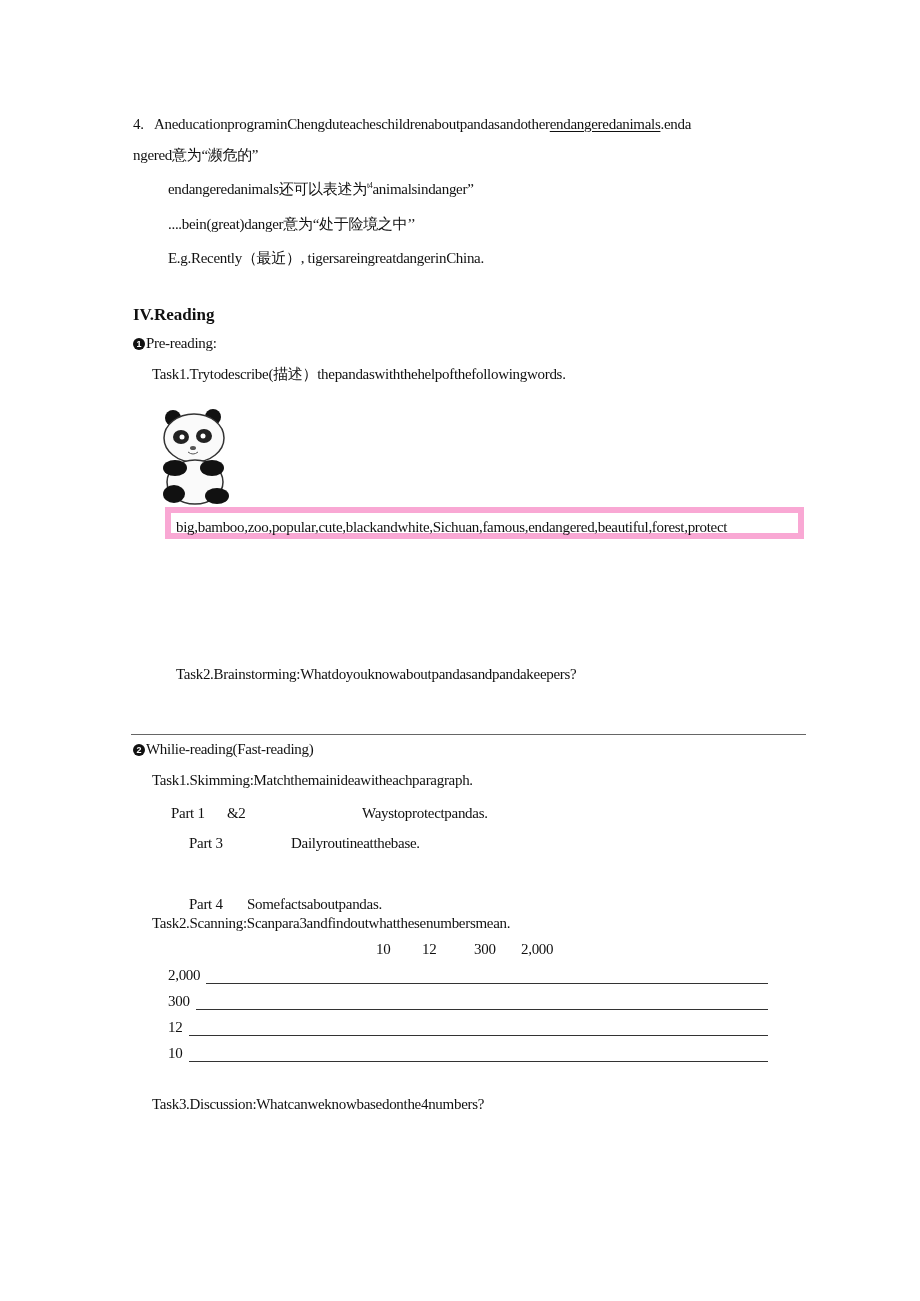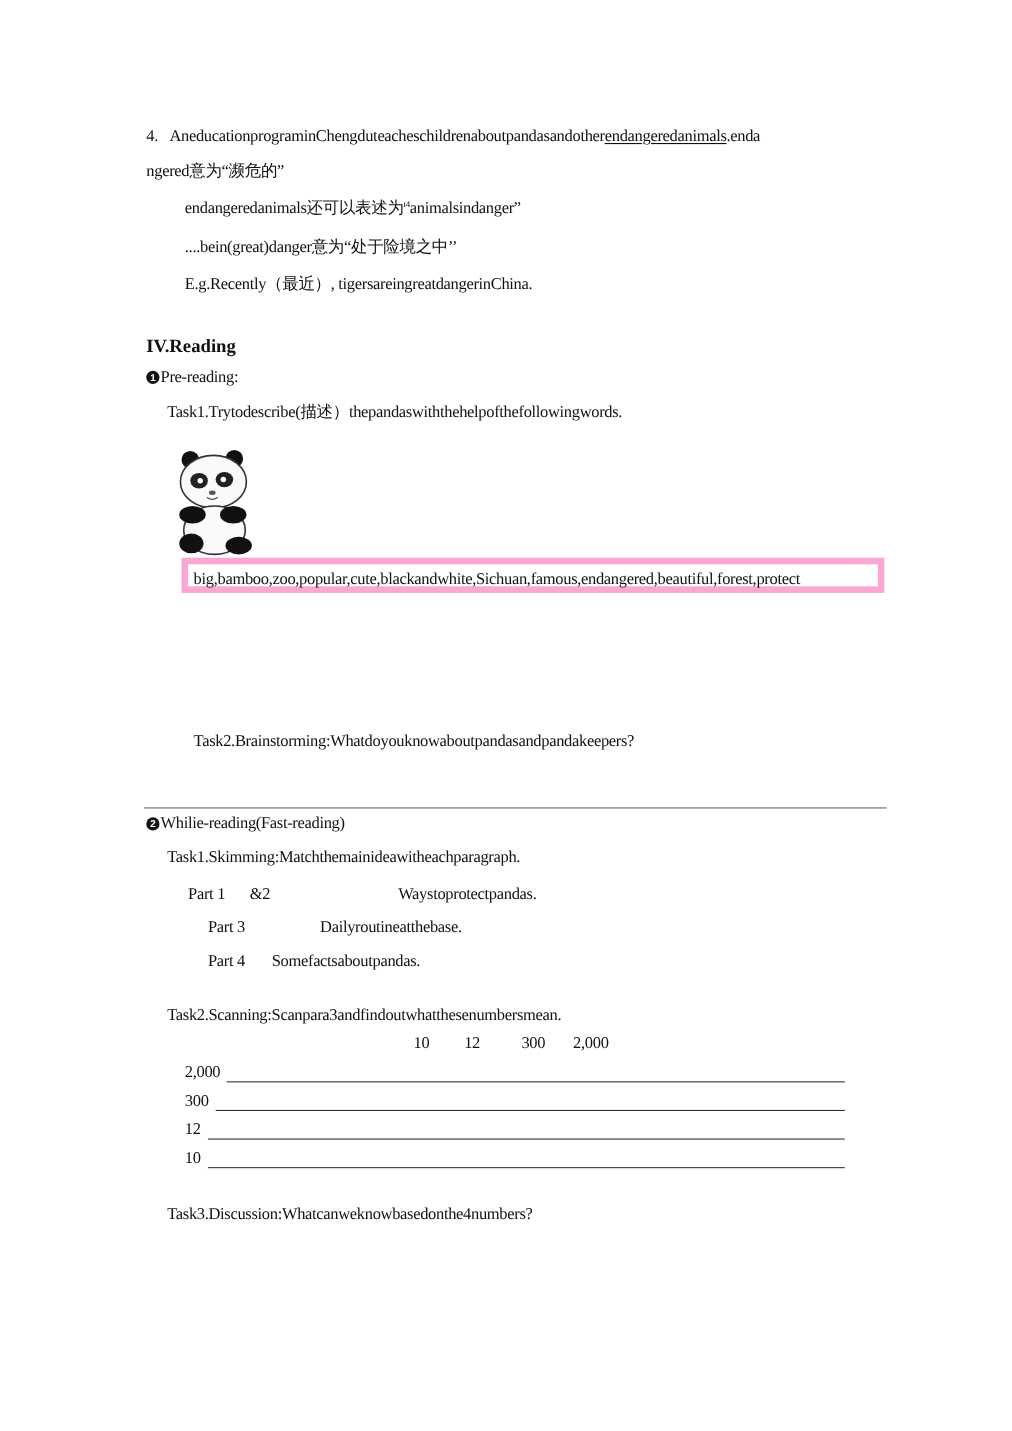--- a/index.html
+++ b/index.html
@@ -120,21 +120,21 @@
 
 <div class="abs" style="left:171px; top:805px;">
   <span>Part 1</span>
   <span style="position:absolute; left:56px;">&amp;2</span>
   <span style="position:absolute; left:191px;">Waystoprotectpandas.</span>
 </div>
 <div class="abs" style="left:189px; top:835px;text-align:right;">
   <span>Part 3</span>
   <span style="position:absolute; left:57px;margin-left:45px;">Dailyroutineatthebase.</span>
 </div>
-<div class="abs" style="left:189px; top:866px;">
+<div class="abs" style="left:189px; top:896px;">
   <span>Part 4</span>
   <span style="position:absolute; left:58px;">Somefactsaboutpandas.</span>
 </div>
 
 <div class="abs" style="left:152px; top:915px;">Task2.Scanning:Scanpara3andfindoutwhatthesenumbersmean.</div>
 
 <span class="abs" style="left:376px; top:941px;">10</span>
 <span class="abs" style="left:422px; top:941px;">12</span>
 <span class="abs" style="left:474px; top:941px;">300</span>
 <span class="abs" style="left:521px; top:941px;">2,000</span>

